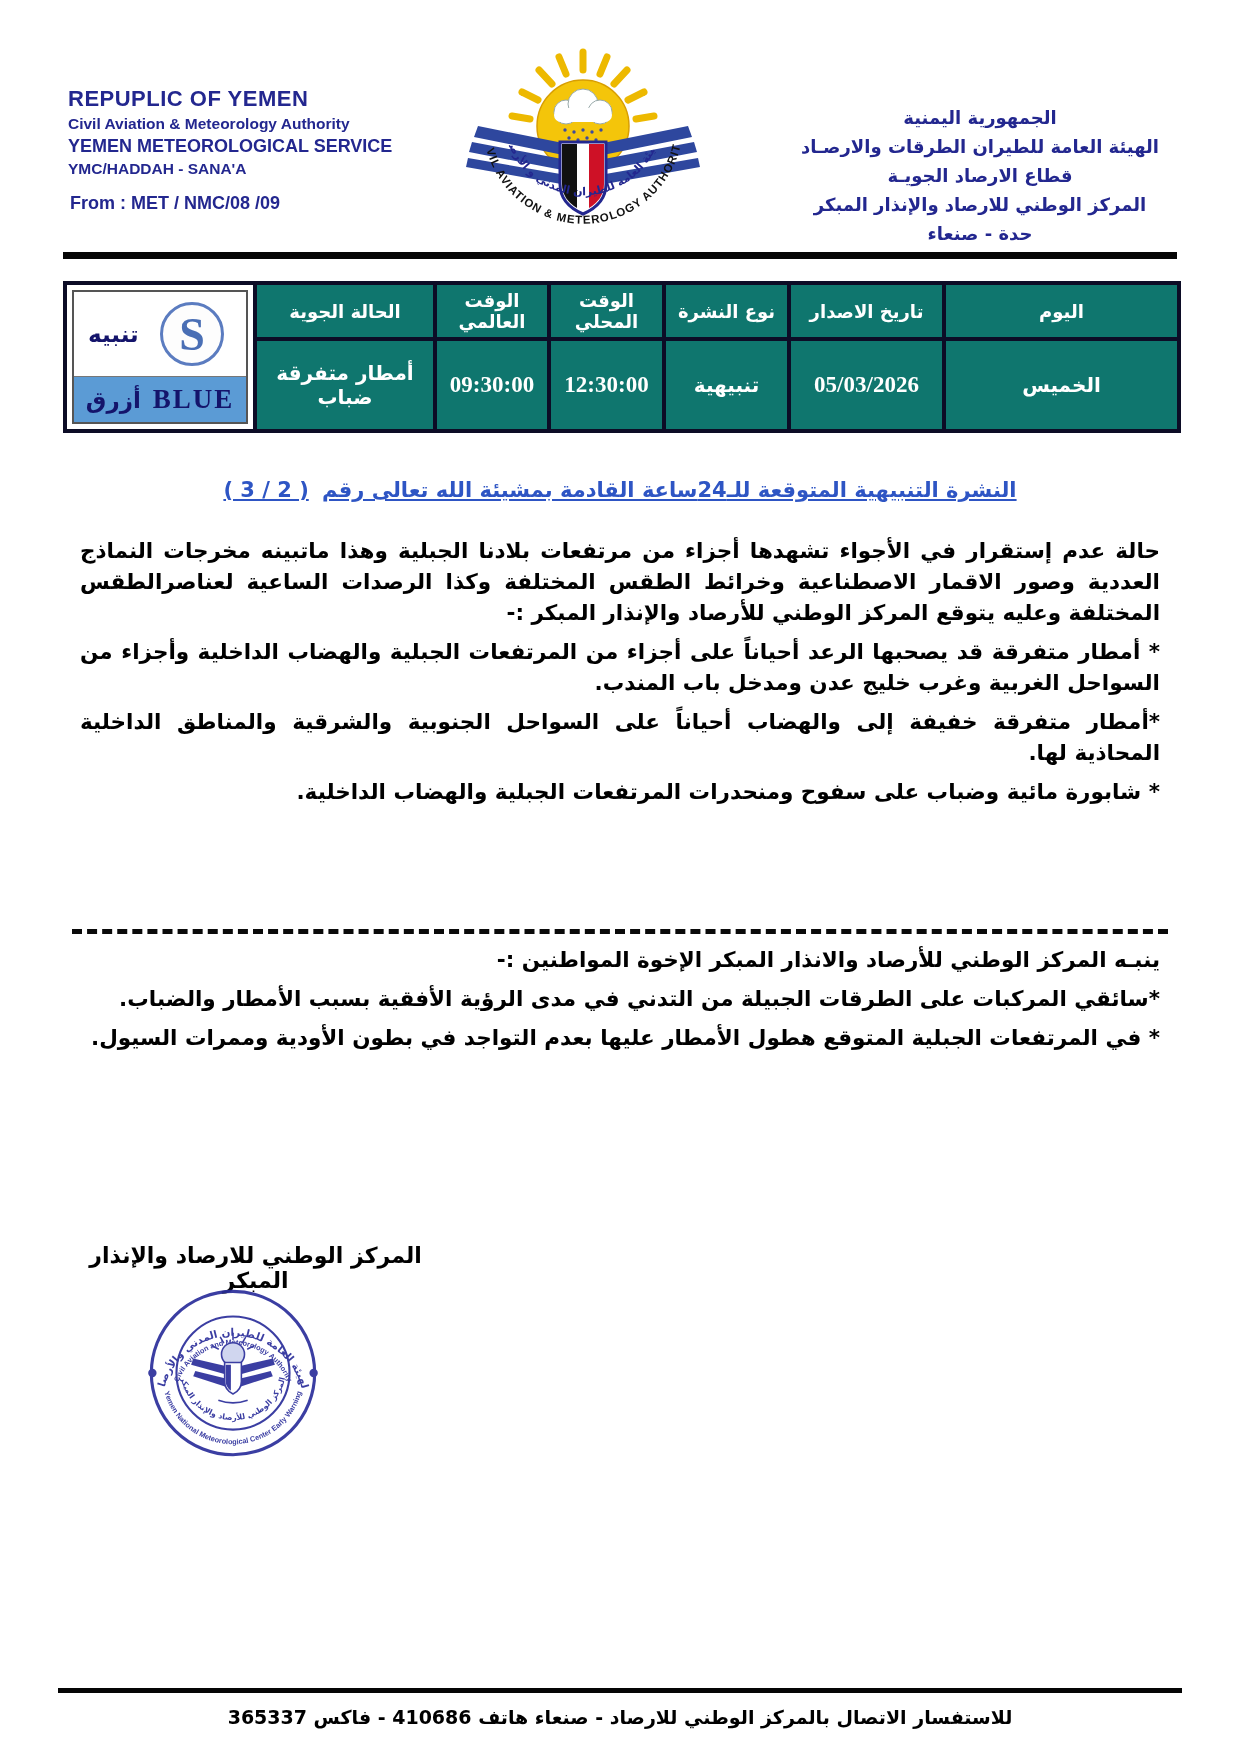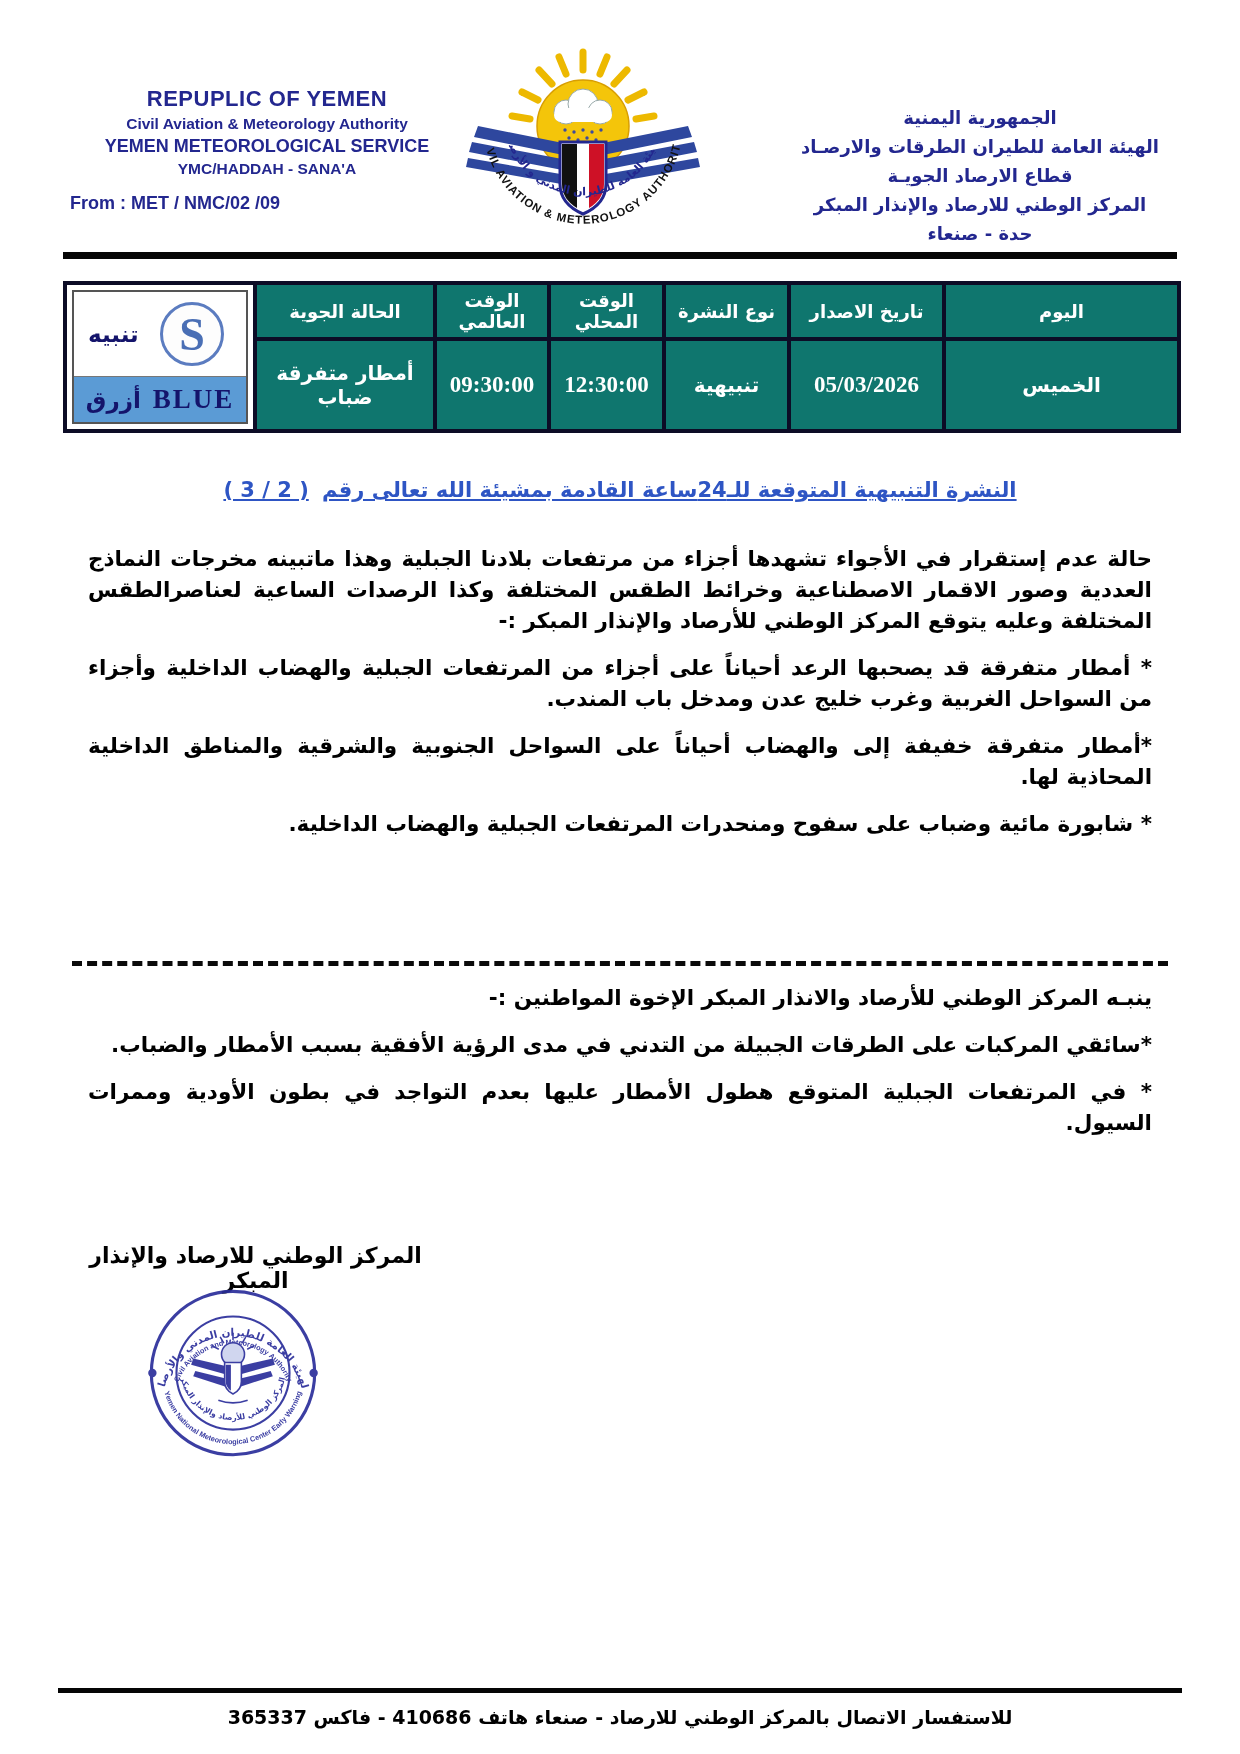--- a/index.html
+++ b/index.html
@@ -3,21 +3,21 @@
 <meta charset="utf-8">
 <style>
   * { margin:0; padding:0; box-sizing:border-box; }
   html,body { background:#ffffff; }
   .page {
     position:relative; width:1240px; height:1754px; background:#fff;
     font-family:"Liberation Sans", sans-serif; overflow:hidden;
   }
   
   .hdr-left {
-    position:absolute; left:68px; top:86px; width:398px; text-align:center;
+    position:absolute; left:68px; top:86px; width:398px; 
     color:#23278F; font-weight:bold;
   }
   .hdr-left .l1 { font-size:22px; letter-spacing:0.5px; }
   .hdr-left .l2 { font-size:15.5px; margin-top:3px; }
   .hdr-left .l3 { font-size:18px; margin-top:3px; }
   .hdr-left .l4 { font-size:15.5px; margin-top:3px; }
   .from-line {
     position:absolute; left:70px; top:193px; color:#23278F;
     font-weight:bold; font-size:18px;
   }
@@ -66,21 +66,21 @@
     font-family:"DejaVu Sans", sans-serif;
   }
   .doc-title .u { text-decoration:underline; }
   .doc-title .num { direction:ltr; unicode-bidi:embed; display:inline-block; margin-right:6px; }
   
   .body-block {
     position:absolute; left:72px; top:527px; width:1096px;
     direction:rtl; text-align:justify; color:#000; font-weight:bold;
     font-size:21.5px; line-height:31px; font-family:"DejaVu Sans", sans-serif;
   }
-  .body-block p { margin:16px; }
+  .body-block p { margin:8px; }
   .dash-sep { border-top:5px dashed #0a0a0a; margin-top:122px; margin-bottom:10px; }
   
   .signature {
     position:absolute; left:68px; top:1243px; width:375px; text-align:center;
     direction:rtl; color:#000; font-weight:bold; font-size:22px;
     font-family:"DejaVu Sans", sans-serif;
   }
   .stamp-wrap { position:absolute; left:138px; top:1283px; width:190px; height:178px; opacity:0.92; }
   
   .footer-text {
@@ -93,21 +93,21 @@
 <body>
 
 <div class="page">
 
   <div class="hdr-left">
     <div class="l1">REPUPLIC OF YEMEN</div>
     <div class="l2">Civil Aviation &amp; Meteorology Authority</div>
     <div class="l3">YEMEN METEOROLOGICAL SERVICE</div>
     <div class="l4">YMC/HADDAH - SANA'A</div>
   </div>
-  <div class="from-line">From : MET / NMC/02 /09</div>
+  <div class="from-line">From : MET / NMC/08 /09</div>
 
   <div class="logo-wrap">
     <svg width="270" height="218" viewBox="0 0 270 218">
 
       <g stroke="#EDB900" stroke-width="7" stroke-linecap="round">
         <line x1="135" y1="16" x2="135" y2="34"></line>
         <line x1="159" y1="21" x2="152" y2="38"></line>
         <line x1="111" y1="21" x2="118" y2="38"></line>
         <line x1="179" y1="34" x2="166" y2="48"></line>
         <line x1="91" y1="34" x2="104" y2="48"></line>

